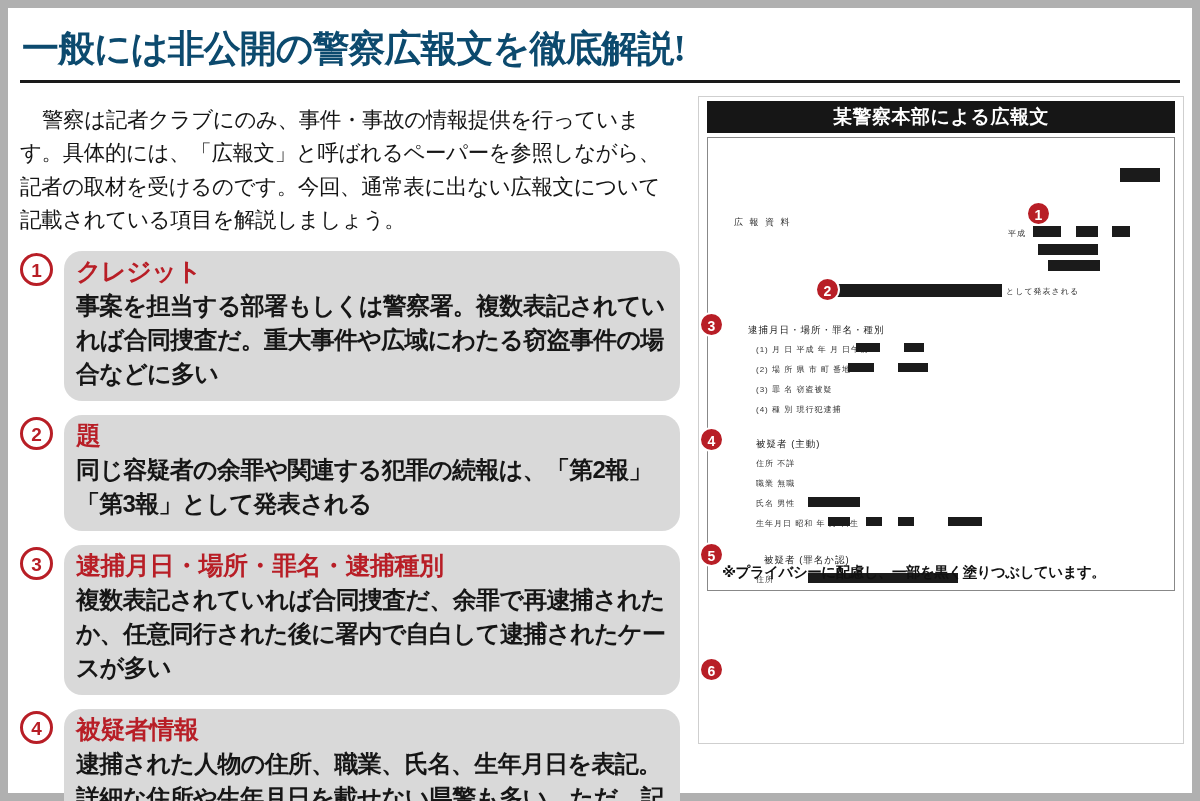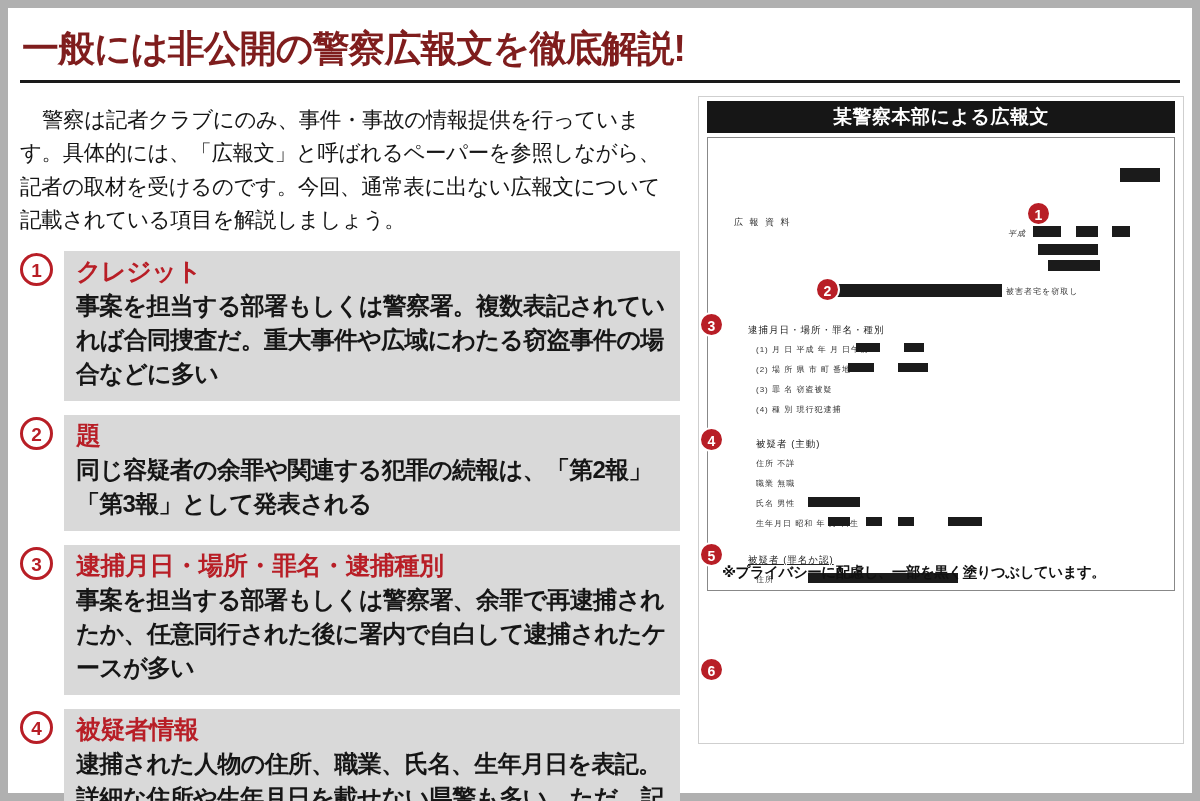--- a/index.html
+++ b/index.html
@@ -28,22 +28,23 @@
   }
   
   .title {
     position: absolute;
     left: 14px;
     top: 16px;
     width: 780px;
     font-size: 37px;
     font-weight: bold;
     letter-spacing: -1px;
-    color: #7f1d1d;
+    color: #0c4a6e;
     white-space: nowrap;
+    font-family: Liberation Serif, serif;
   }
   .title-rule {
     position: absolute;
     left: 12px;
     top: 72px;
     width: 1160px;
     height: 3px;
     background: #1a1a1a;
   }
   
@@ -87,21 +88,21 @@
     font-size: 25px;
     font-weight: bold;
     color: #b81e26;
     line-height: 1.15;
     margin: 0 0 3px 0;
     letter-spacing: -0.5px;
   }
   
   .item-block {
     background: #d9d9d9;
-    border-radius: 0;
+    border-radius: 18px;
     padding: 4px 12px 10px 12px;
     width: 616px;
     box-sizing: border-box;
   }
   .item-block .item-heading {
     margin-top: 2px;
   }
   .item-block .item-text {
     font-size: 24px;
     line-height: 1.42;
@@ -218,21 +219,21 @@
         <div class="item-block">
           <div class="item-heading">題</div>
           <div class="item-text">同じ容疑者の余罪や関連する犯罪の続報は、「第2報」「第3報」として発表される</div>
         </div>
       </div>
 
       <div class="item">
         <div class="num-badge">3</div>
         <div class="item-block">
           <div class="item-heading">逮捕月日・場所・罪名・逮捕種別</div>
-          <div class="item-text">事案を担当する部署もしくは警察署、余罪で再逮捕されたか、任意同行された後に署内で自白して逮捕されたケースが多い</div>
+          <div class="item-text">複数表記されていれば合同捜査だ、余罪で再逮捕されたか、任意同行された後に署内で自白して逮捕されたケースが多い</div>
         </div>
       </div>
 
       <div class="item">
         <div class="num-badge">4</div>
         <div class="item-block">
           <div class="item-heading">被疑者情報</div>
           <div class="item-text">逮捕された人物の住所、職業、氏名、生年月日を表記。詳細な住所や生年月日を載せない県警も多い。ただ、記載していなくても、広報担当者が口頭で読み上げてくれる場合もある</div>
         </div>
       </div>
@@ -242,29 +243,29 @@
     <div class="doc-wrap">
 
       <div class="doc-header">某警察本部による広報文</div>
 
       <div class="doc-paper">
 
         <div class="redact" style="left:412px; top:30px; width:40px; height:14px;"></div>
 
         <div class="doc-label" style="left:26px; top:78px;">広 報 資 料</div>
 
-        <div class="doc-label sm" style="left:300px; top:90px;font-style:italic;">平成</div>
+        <div class="doc-label sm" style="left:300px; top:90px;">平成</div>
         <div class="redact" style="left:325px; top:88px; width:28px;"></div>
         <div class="redact" style="left:368px; top:88px; width:22px;"></div>
         <div class="redact" style="left:404px; top:88px; width:18px;"></div>
         <div class="redact" style="left:330px; top:106px; width:60px;"></div>
         <div class="redact" style="left:340px; top:122px; width:52px;"></div>
 
         <div class="redact" style="left:126px; top:146px; width:168px; height:13px;"></div>
-        <div class="doc-label sm" style="left:298px; top:148px;">被害者宅を窃取し</div>
+        <div class="doc-label sm" style="left:298px; top:148px;">として発表される</div>
 
         <div class="sec-title" style="left:40px; top:186px;">逮捕月日・場所・罪名・種別</div>
         <div class="doc-label sm" style="left:48px; top:206px;">(1) 月 日   平成    年    月    日午前</div>
         <div class="redact" style="left:148px; top:205px; width:24px; height:9px;"></div>
         <div class="redact" style="left:196px; top:205px; width:20px; height:9px;"></div>
         <div class="doc-label sm" style="left:48px; top:226px;">(2) 場 所   県    市    町    番地</div>
         <div class="redact" style="left:140px; top:225px; width:26px; height:9px;"></div>
         <div class="redact" style="left:190px; top:225px; width:30px; height:9px;"></div>
         <div class="doc-label sm" style="left:48px; top:246px;">(3) 罪 名   窃盗被疑</div>
         <div class="doc-label sm" style="left:48px; top:266px;">(4) 種 別   現行犯逮捕</div>
@@ -273,21 +274,21 @@
         <div class="doc-label sm" style="left:48px; top:320px;">住所    不詳</div>
         <div class="doc-label sm" style="left:48px; top:340px;">職業    無職</div>
         <div class="doc-label sm" style="left:48px; top:360px;">氏名            男性</div>
         <div class="redact" style="left:100px; top:359px; width:52px; height:10px;"></div>
         <div class="doc-label sm" style="left:48px; top:380px;">生年月日   昭和   年   月   日生</div>
         <div class="redact" style="left:120px; top:379px; width:22px; height:9px;"></div>
         <div class="redact" style="left:158px; top:379px; width:16px; height:9px;"></div>
         <div class="redact" style="left:190px; top:379px; width:16px; height:9px;"></div>
         <div class="redact" style="left:240px; top:379px; width:34px; height:9px;"></div>
 
-        <div class="sec-title" style="left:40px; top:416px;text-decoration:underline;">被疑者 (罪名か認)</div>
+        <div class="sec-title" style="left:56px; top:416px;">被疑者 (罪名か認)</div>
         <div class="doc-label sm" style="left:48px; top:436px;">住所</div>
         <div class="redact" style="left:100px; top:435px; width:150px; height:10px;"></div>
         <div class="doc-label sm" style="left:48px; top:456px;">職業    無職</div>
         <div class="redact" style="left:100px; top:455px; width:48px; height:10px;"></div>
         <div class="doc-label sm" style="left:48px; top:476px;">氏名</div>
         <div class="redact" style="left:100px; top:475px; width:70px; height:10px;"></div>
         <div class="doc-label sm" style="left:48px; top:496px;">生年月日   昭和   年   月   日生   ( 歳)</div>
         <div class="redact" style="left:120px; top:495px; width:22px; height:9px;"></div>
         <div class="redact" style="left:158px; top:495px; width:16px; height:9px;"></div>
         <div class="redact" style="left:192px; top:495px; width:16px; height:9px;"></div>

